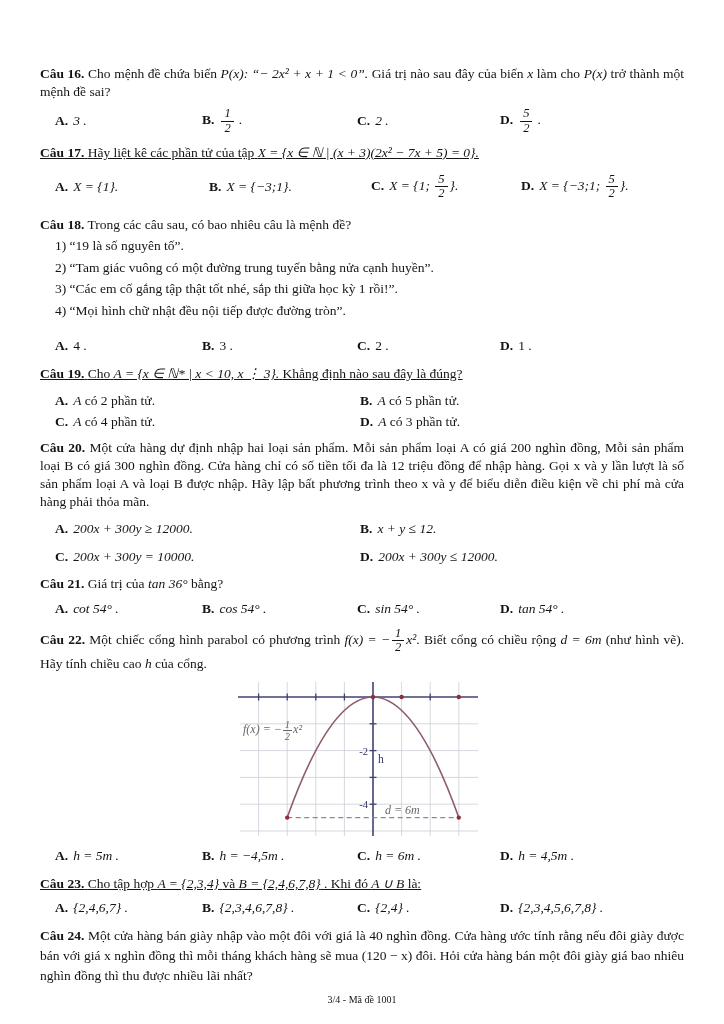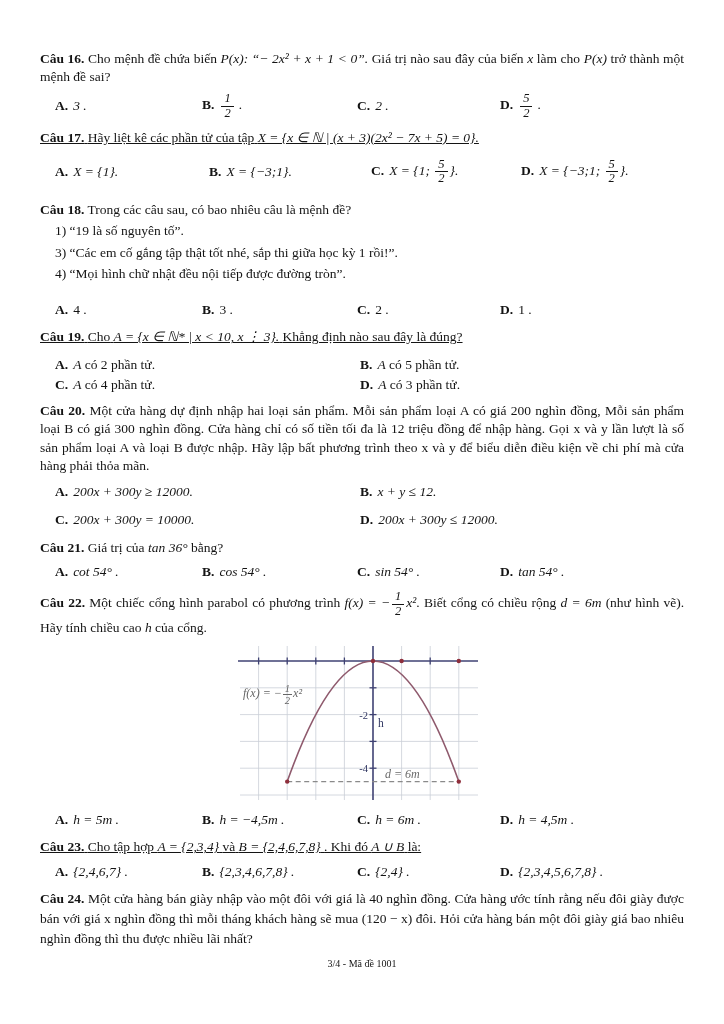--- a/index.html
+++ b/index.html
@@ -1,21 +1,21 @@
 <!DOCTYPE html>
 <html><head>
 <meta charset="utf-8">
 <style>
   html, body { margin:0; padding:0; background:#ffffff; }
   body {
     width:724px; height:1024px; overflow:hidden;
     font-family:"Liberation Serif", serif;
     font-size:13.5px; color:#141414;
   }
-  .page { padding:50px 40px 0 40px; }
+  .page { padding:65px 40px 0 40px; }
   p { margin:0; }
   .q { margin-bottom:7px; }
   .qlabel { font-weight:bold; }
   .math { font-style:italic; }
   .body-line { line-height:1.45; }
   .para { text-align:justify; line-height:1.35; }
   .stmt { padding-left:15px; line-height:1.6; }
   .opts4 {
     display:grid; grid-template-columns:147px 155px 143px 1fr;
     padding-left:15px; margin-top:5px; align-items:center; line-height:1.5;
@@ -77,20 +77,21 @@
       <span class="opt"><b>D.</b><span class="math"><span>X = {−3;1; </span><span class="frac"><span class="fnum">5</span><span class="fden">2</span></span><span>}.</span></span></span>
     </div>
   </div>
 
   <div class="q">
     <p class="stmt" style="padding-left:0;">
       <b class="qlabel">Câu 18.</b>
       <span>Trong các câu sau, có bao nhiêu câu là mệnh đề?</span>
     </p>
     <p class="stmt">1) “19 là số nguyên tố”.</p>
+    <p class="stmt">2) “Tam giác vuông có một đường trung tuyến bằng nửa cạnh huyền”.</p>
     <p class="stmt">3) “Các em cố gắng tập thật tốt nhé, sắp thi giữa học kỳ 1 rồi!”.</p>
     <p class="stmt">4) “Mọi hình chữ nhật đều nội tiếp được đường tròn”.</p>
     <div class="opts4" style="margin-top:15px;">
       <span class="opt"><b>A.</b><span>4 .</span></span>
       <span class="opt"><b>B.</b><span>3 .</span></span>
       <span class="opt"><b>C.</b><span>2 .</span></span>
       <span class="opt"><b>D.</b><span>1 .</span></span>
     </div>
   </div>
 

